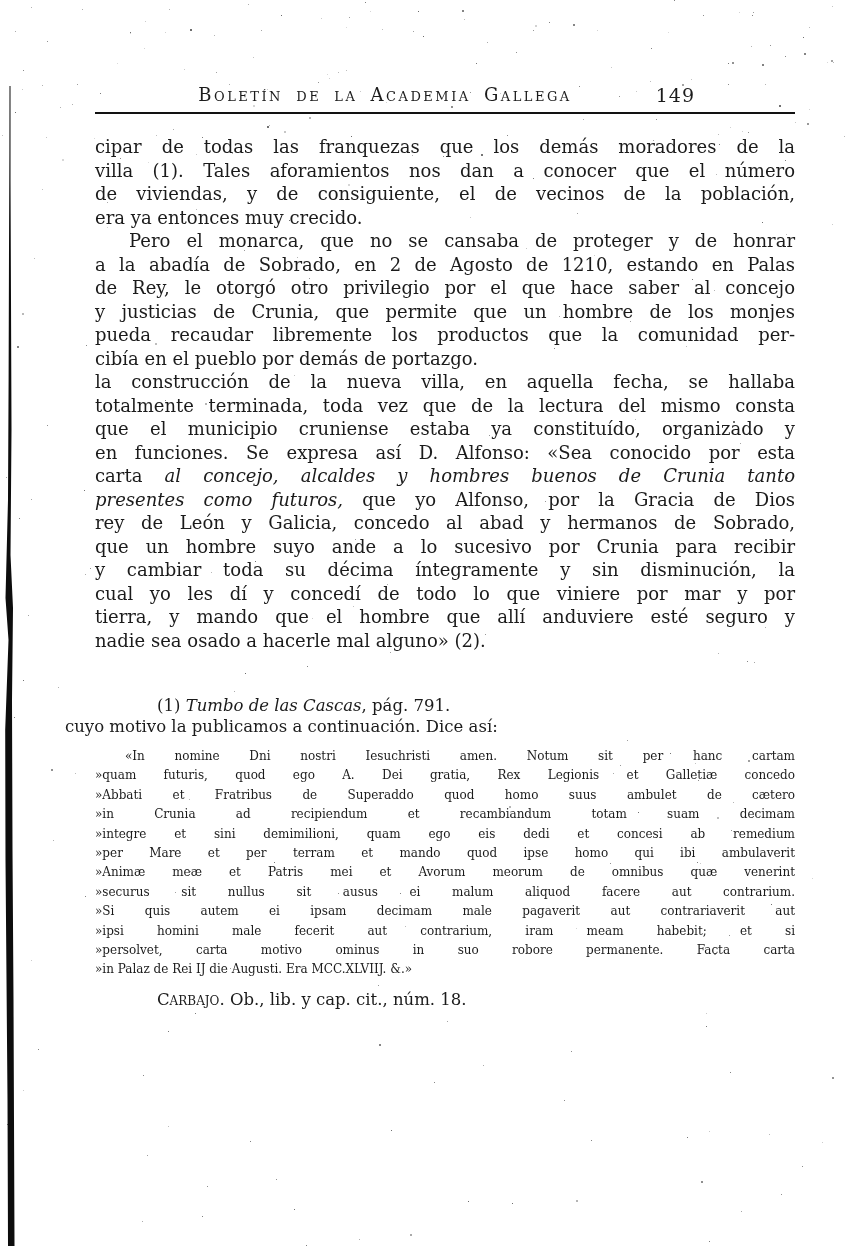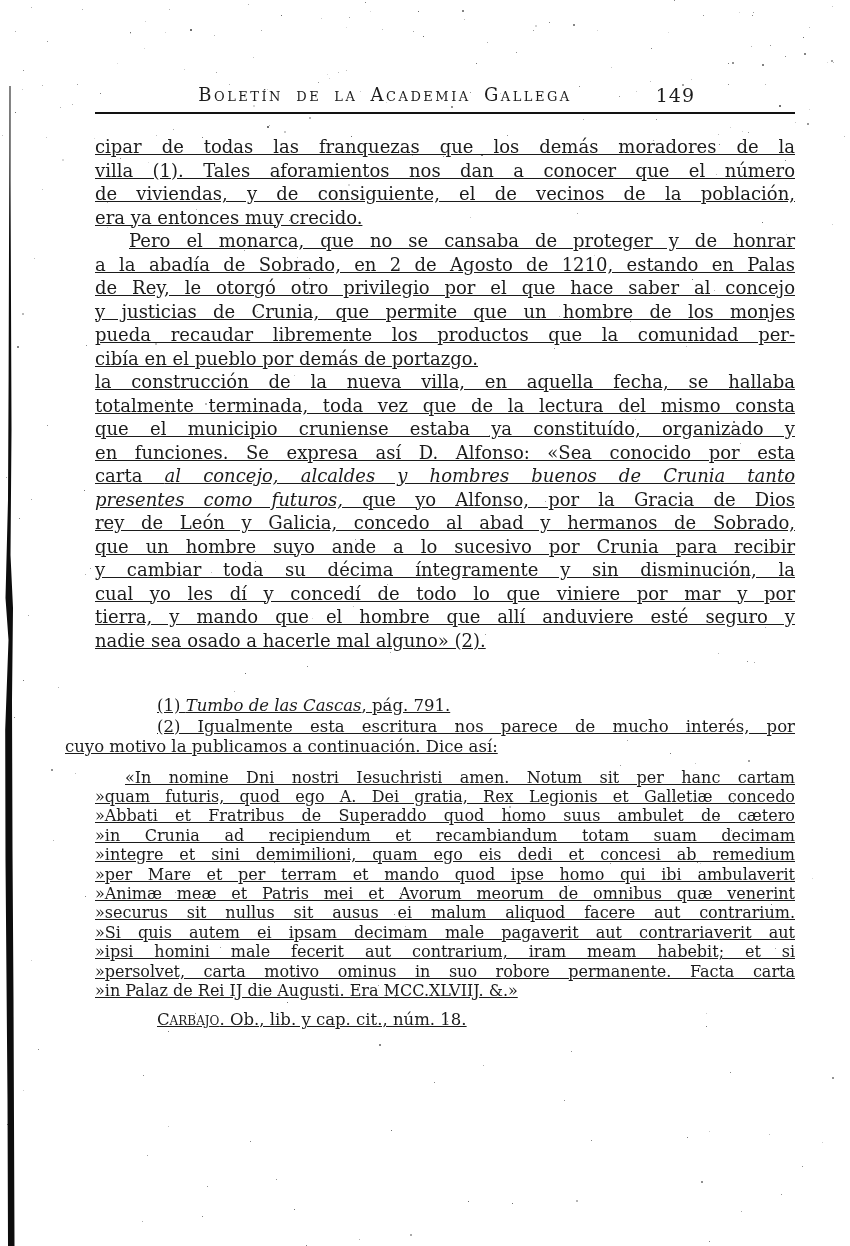--- a/index.html
+++ b/index.html
@@ -40,35 +40,35 @@
     height: 2px;
     background: #121212;
   }
   
   .body-block {
     margin: 21px 55px 0 95px;
     width: 700px;
     font-size: 18px;
     line-height: 23.5px;
   }
-  .line { text-align: justify; text-decoration: underline; }
+  .line { text-align: justify; }
   .line.jl { text-align-last: justify; }
   .para .line.fi { text-indent: 34px; }
   
   .fn-block {
     margin: 44px 55px 0 65px;
     width: 730px;
     font-size: 16.5px;
     line-height: 20.5px;
   }
   .fn-block .line.fi { text-indent: 92px; }
   .latin-block {
     margin: 10px 55px 0 95px;
     width: 700px;
-    font-size: 16px;
+    font-size: 12px;
     line-height: 19.4px;
   }
   .latin-block .line.fi { text-indent: 30px; }
   .citation-block {
     margin: 9px 55px 0 65px;
     width: 730px;
     font-size: 16.5px;
     line-height: 21px;
   }
   .citation-block .line.fi { text-indent: 92px; }
@@ -439,21 +439,20 @@
         <div class="line jl">tierra, y mando que el hombre que allí anduviere esté seguro y</div>
         <div class="line">nadie sea osado a hacerle mal alguno» (2).</div>
       </div>
   </div>
 
   <div class="fn-block">
     <div class="para">
         <div class="line fi">(1)  <i>Tumbo de las Cascas</i>, pág. 791.</div>
       </div>
     <div class="para">
-        <div class="line jl fi">(2)  Igualmente esta escritura nos parece de mucho interés, por</div>
         <div class="line">cuyo motivo la publicamos a continuación. Dice así:</div>
       </div>
   </div>
 
   <div class="latin-block">
       <div class="line jl fi">«In nomine Dni nostri Iesuchristi amen. Notum sit per hanc cartam</div>
       <div class="line jl">»quam futuris, quod ego A. Dei gratia, Rex Legionis et Galletiæ concedo</div>
       <div class="line jl">»Abbati et Fratribus de Superaddo quod homo suus ambulet de cætero</div>
       <div class="line jl">»in Crunia ad recipiendum et recambiandum totam suam decimam</div>
       <div class="line jl">»integre et sini demimilioni, quam ego eis dedi et concesi ab remedium</div>

